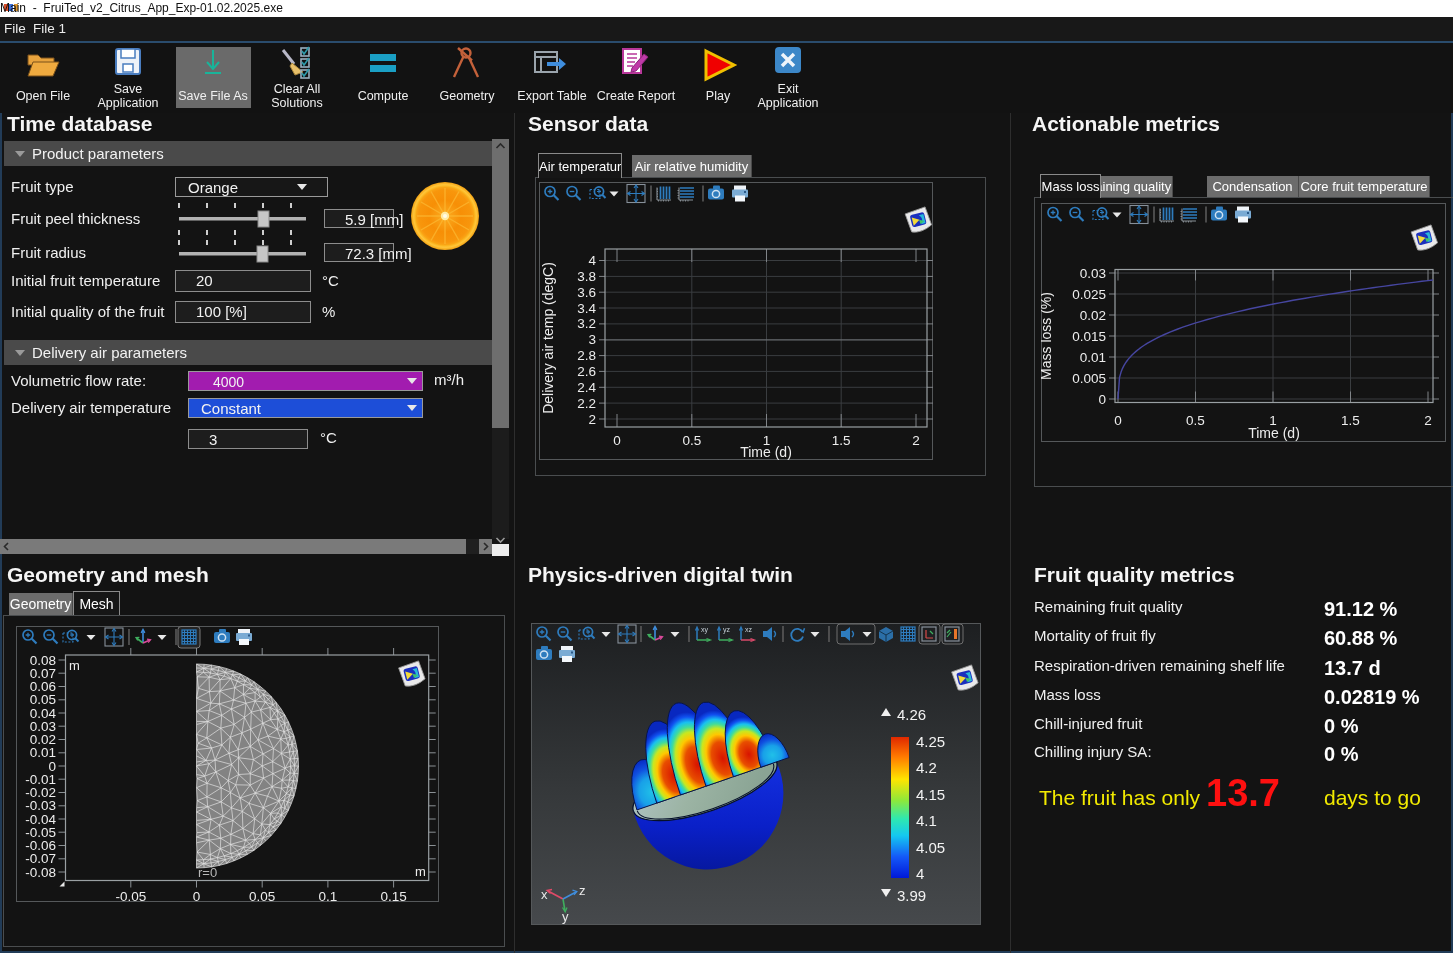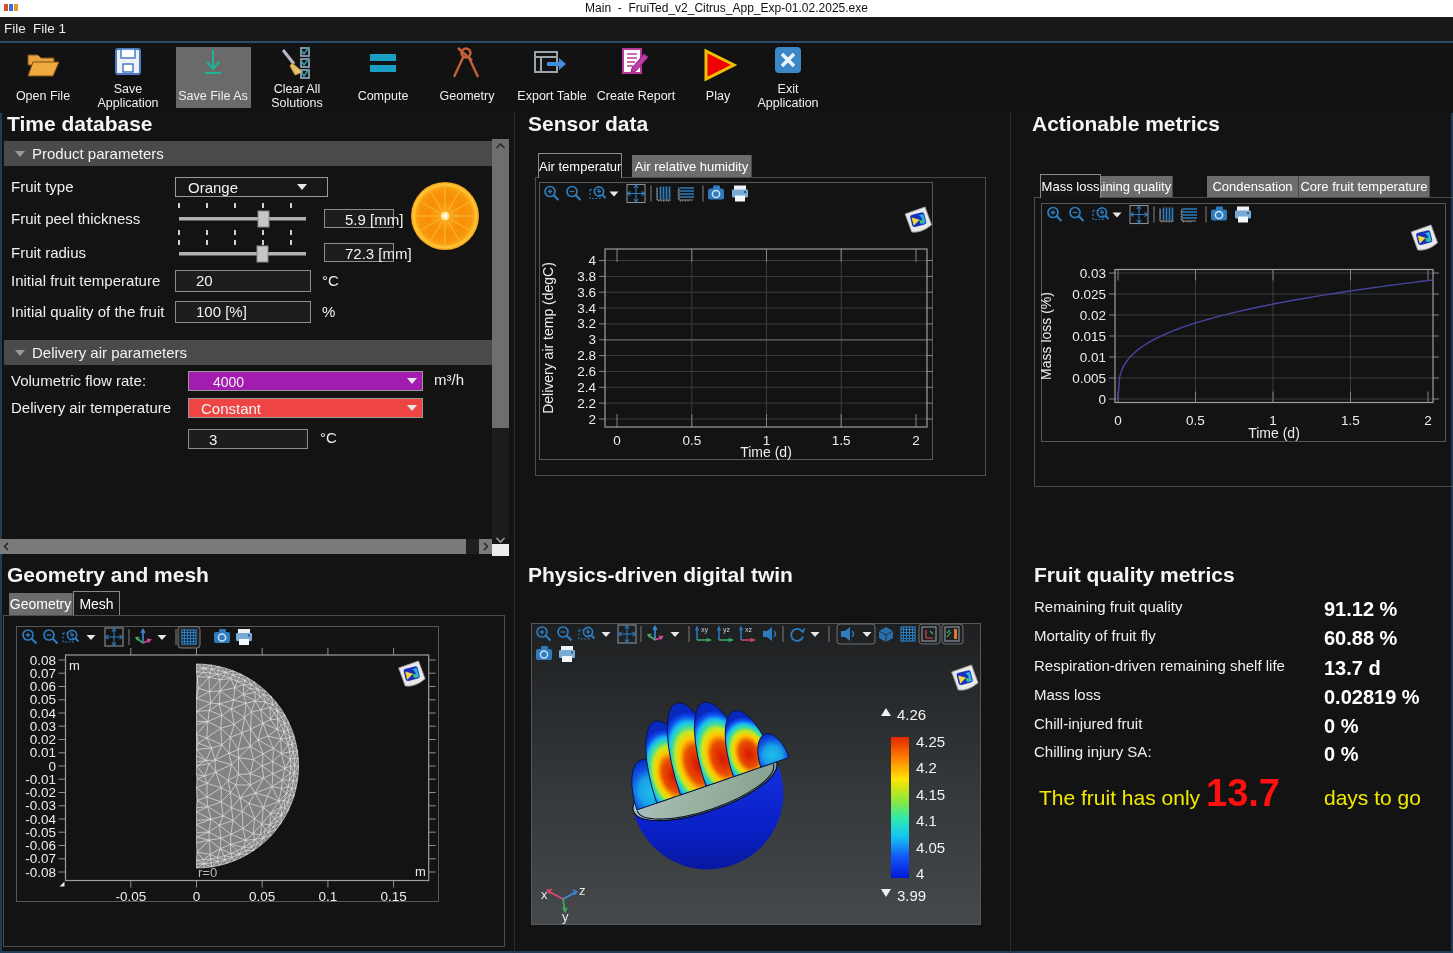--- a/index.html
+++ b/index.html
@@ -17,21 +17,21 @@
 </style></head><body>
 
 <div class="abs" style="left:0;top:17px;width:2px;height:936px;background:#223c58"></div>
 <div class="abs" style="left:1451px;top:17px;width:2px;height:936px;background:#223c58"></div>
 <div class="abs" style="left:0;top:951px;width:1453px;height:2px;background:#223c58"></div>
 
 <div class="abs" style="left:0;top:0;width:1453px;height:17px;background:#ffffff">
  <div class="abs" style="left:4px;top:4px;width:4px;height:7px;background:#d94f2b"></div>
  <div class="abs" style="left:9px;top:4px;width:4px;height:7px;background:#3a6fd8"></div>
  <div class="abs" style="left:14px;top:4px;width:4px;height:7px;background:#e09a30"></div>
- <div class="abs" style="left:0;top:1px;width:1453px;text-align:center;font-size:12px;color:#111">Main&nbsp;&nbsp;-&nbsp;&nbsp;FruiTed_v2_Citrus_App_Exp-01.02.2025.exe</div>
+ <div class="abs" style="left:0;top:1px;width:1453px;font-size:12px;color:#111">Main&nbsp;&nbsp;-&nbsp;&nbsp;FruiTed_v2_Citrus_App_Exp-01.02.2025.exe</div>
 </div>
 
 <div class="abs" style="left:0;top:17px;width:1453px;height:24px;background:#181818">
  <span class="abs" style="left:4px;top:4px;font-size:13.5px;color:#ececec">File</span>
  <span class="abs" style="left:33px;top:4px;font-size:13.5px;color:#ececec">File&nbsp;1</span>
 </div>
 
 <div class="abs" style="left:0;top:41px;width:1453px;height:72px;background:#121212;border-top:2px solid #2a4c6d">
 <div class="abs" style="left:176px;top:4px;width:75px;height:61px;background:#6a6a6a"></div>
 <svg class="abs" style="left:0;top:0" width="830" height="72" viewBox="0 0 830 72">
@@ -164,21 +164,21 @@
  <path d="M35 35 L35 7 M35 35 L49 10.5 M35 35 L59 21 M35 35 L63 35 M35 35 L59 49 M35 35 L49 59.5 M35 35 L35 63 M35 35 L21 59.5 M35 35 L11 49 M35 35 L7 35 M35 35 L11 21 M35 35 L21 10.5"></path>
 </g>
 <circle cx="35" cy="35" r="4.2" fill="#ffeaa4"></circle>
 <circle cx="35" cy="35" r="2" fill="#fffbe8"></circle>
 </svg>
 </div>
 
 <div class="inp" style="left:188px;top:371px;width:235px;height:20px;border-color:#9a9a9a;background:#a21caf;font-size:14px;padding-left:24px">4000</div>
 <div class="abs" style="left:407px;top:378px;width:0;height:0;border-left:5px solid transparent;border-right:5px solid transparent;border-top:6px solid #e8e8e8"></div>
 <div class="lbl" style="left:434px;top:371px">m³/h</div>
-<div class="inp" style="left:188px;top:398px;width:235px;height:20px;border-color:#9a9a9a;background:#ef4444;padding-left:12px">Constant</div>
+<div class="inp" style="left:188px;top:398px;width:235px;height:20px;border-color:#9a9a9a;background:#1d4ed8;padding-left:12px">Constant</div>
 <div class="abs" style="left:407px;top:405px;width:0;height:0;border-left:5px solid transparent;border-right:5px solid transparent;border-top:6px solid #e8e8e8"></div>
 <div class="inp" style="left:188px;top:429px;width:120px;height:20px">3</div>
 <div class="lbl" style="left:320px;top:429px">°C</div>
 
 <div class="abs" style="left:492px;top:139px;width:17px;height:400px;background:#1c1c1c"></div>
 <div class="abs" style="left:492px;top:139px;width:17px;height:289px;background:#6e6e6e"></div>
 <svg class="abs" style="left:492px;top:139px" width="17" height="417" viewBox="0 0 17 417">
  <path d="M4.5 9 L8.5 5 L12.5 9" stroke="#2a2a2a" stroke-width="1.6" fill="none"></path>
  <path d="M4.5 399 L8.5 403 L12.5 399" stroke="#9a9a9a" stroke-width="1.6" fill="none"></path>
 </svg>

